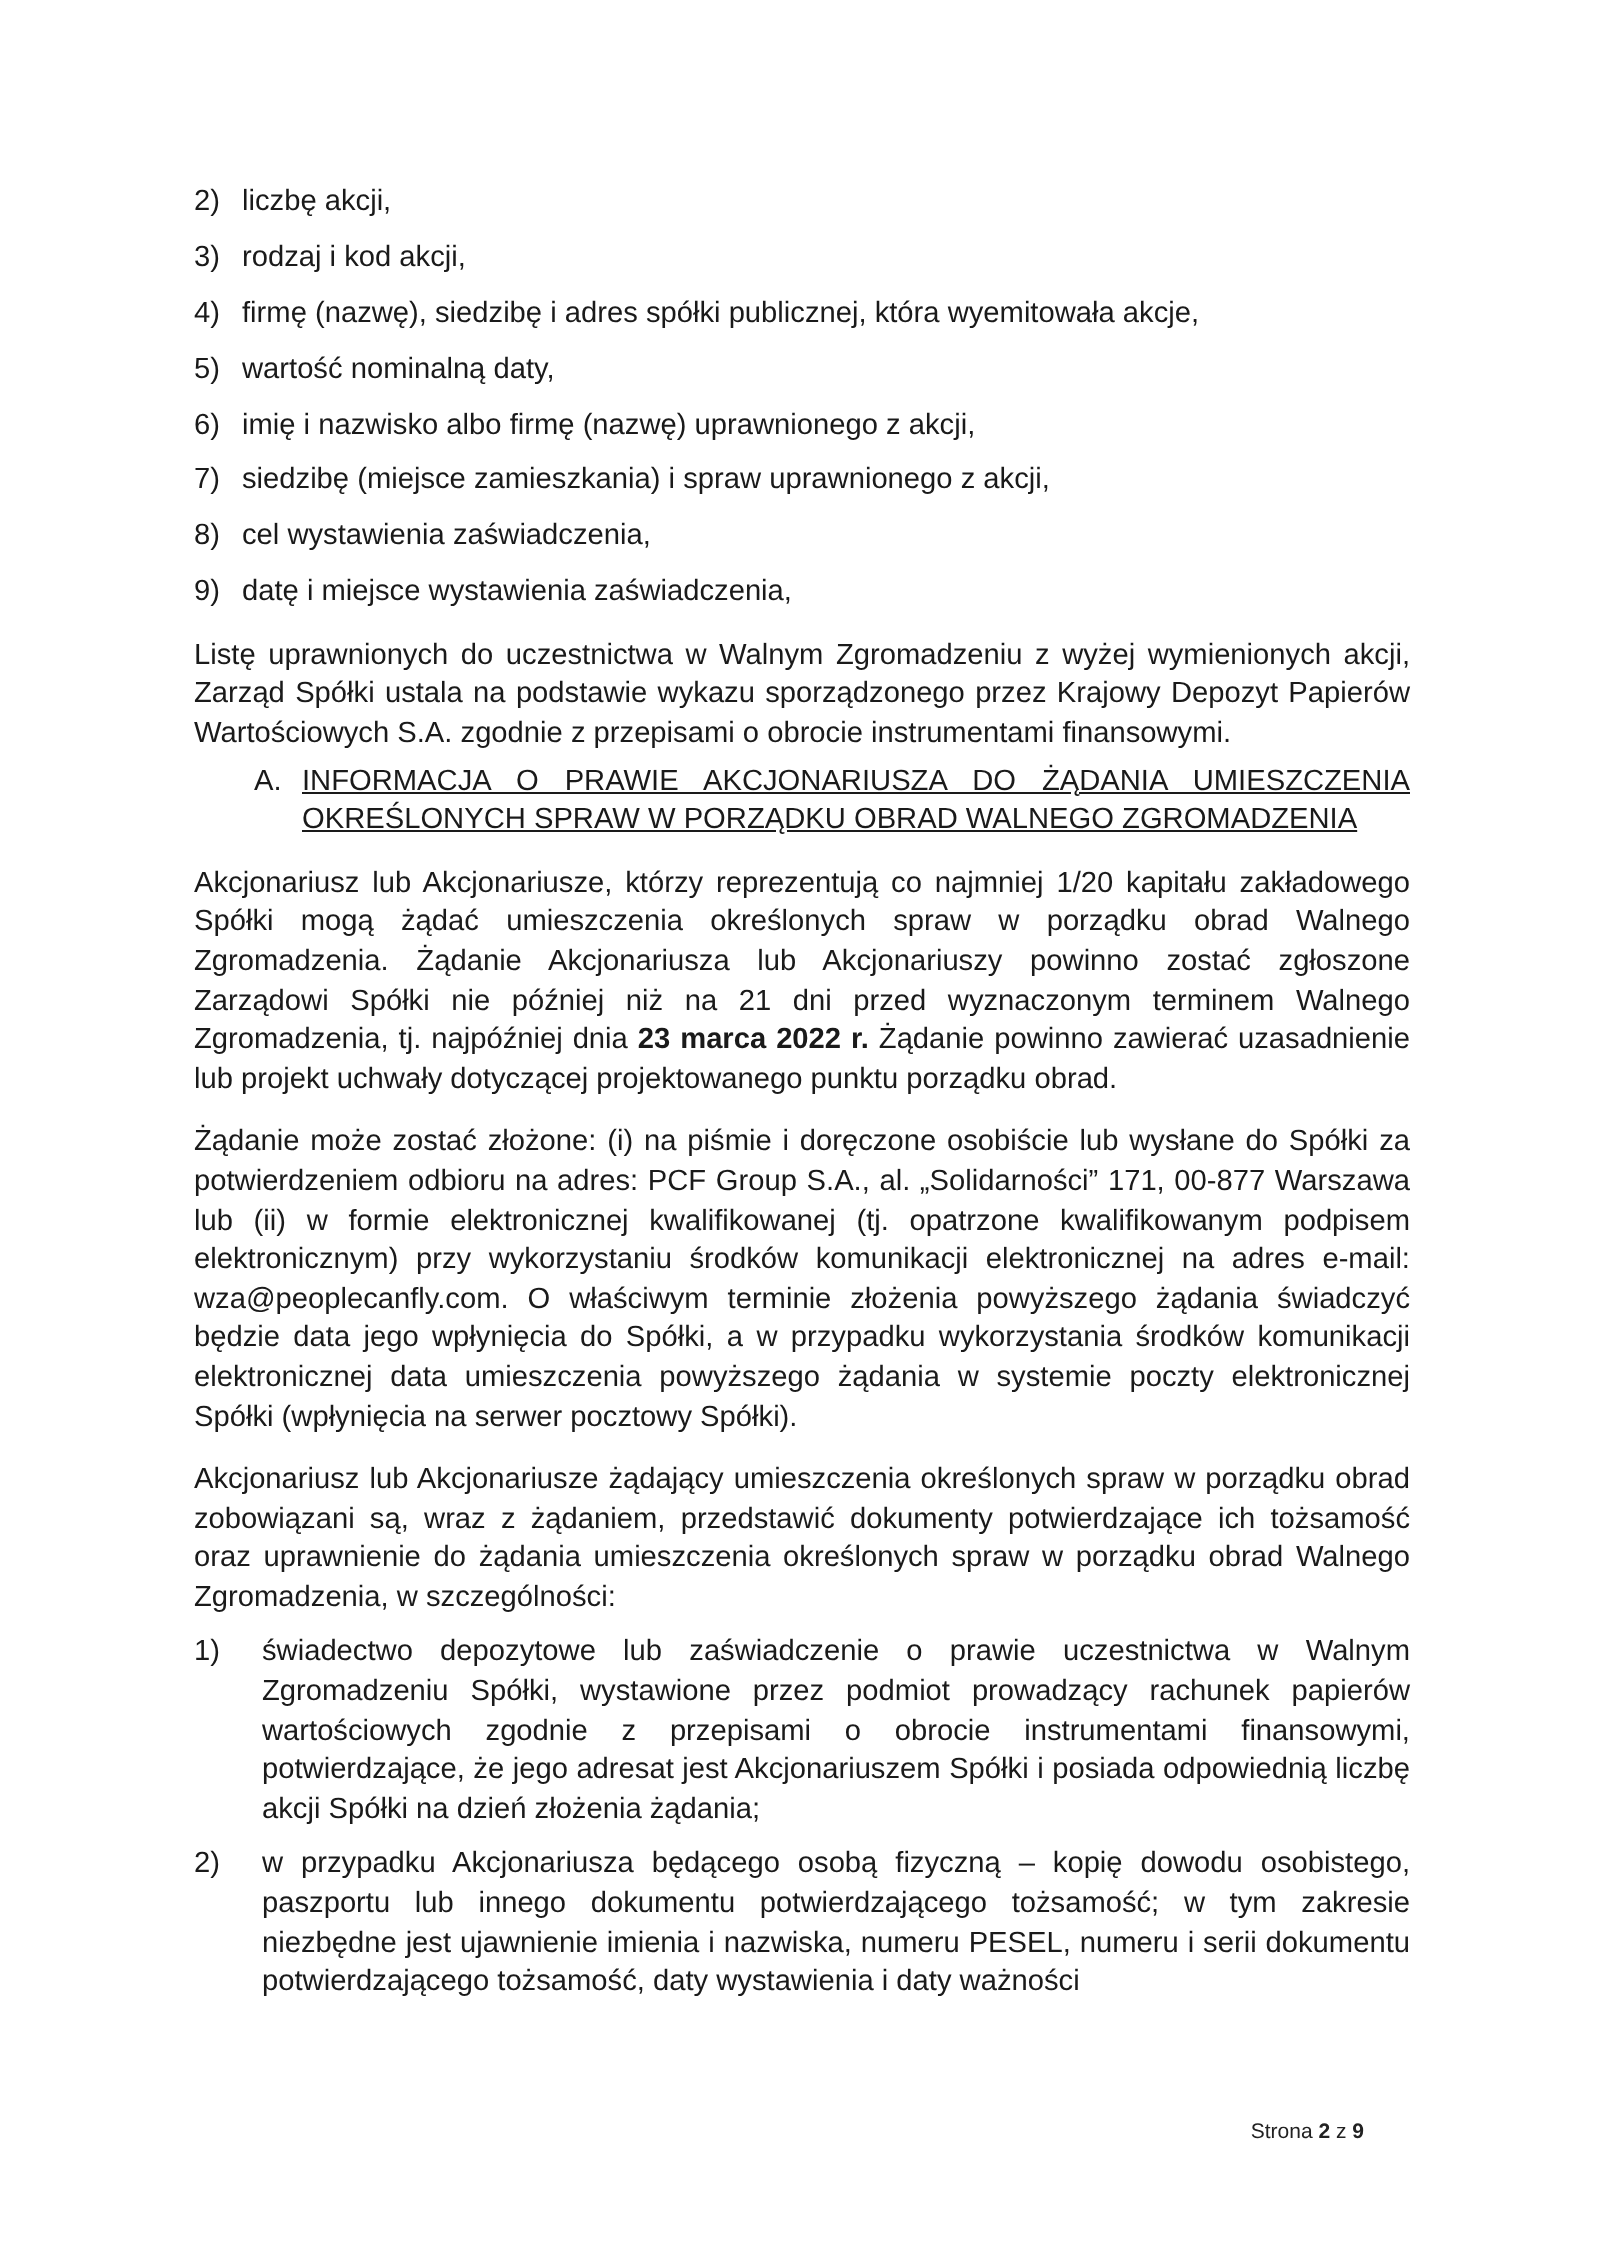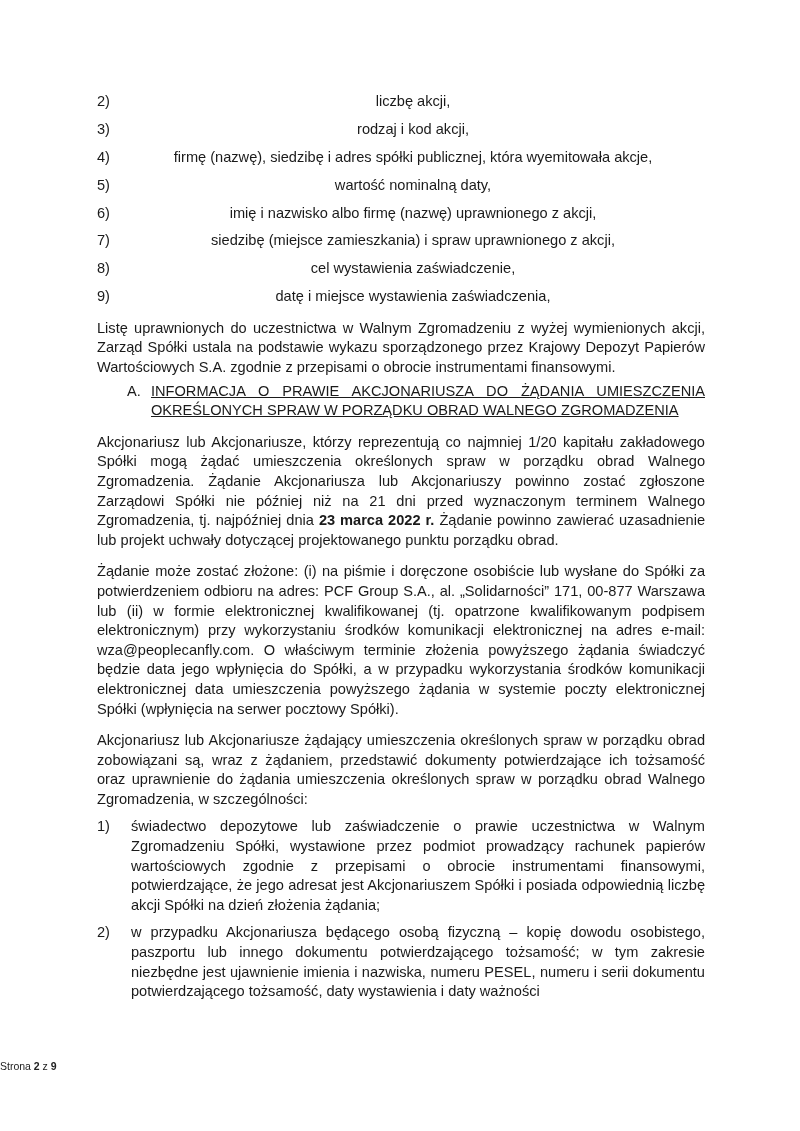--- a/index.html
+++ b/index.html
@@ -2,32 +2,32 @@
 <html><head>
 <meta charset="utf-8">
 <style>
   html, body { margin: 0; padding: 0; background: #ffffff; }
   body { width: 800px; height: 1131px; position: relative; overflow: hidden;
          font-family: "Liberation Sans", "DejaVu Sans", sans-serif; color: #1a1a1a; }
   .page { position: absolute; left: 97px; top: 92px; width: 608px; font-size: 14.6px; line-height: 19.6px; }
   .list { margin: 0; padding: 0; list-style: none; }
   .list li { display: flex; margin-bottom: 8px; }
   .list li .num { width: 24px; flex: 0 0 24px; }
-  .list li .txt { flex: 1; text-align: center; }
+  .list li .txt { flex: 1; }
   .list.tight li { margin-bottom: 8.3px; }
   p { margin: 12px 0 8px 0; text-align: justify; }
   .sec { display: flex; margin: 6px 0 6px 0; font-weight: 500; }
   .sec .label { width: 48px; flex: 0 0 48px; text-decoration: underline; }
   .sec .title { flex: 1; text-decoration: underline; text-align: justify; text-transform: uppercase; }
   .sub { display: flex; margin: 0 0 8px 30px; }
   .sub .label { width: 24px; flex: 0 0 24px; }
   .sub .title { flex: 1; text-decoration: underline; text-align: justify; }
   .req li .txt { text-align: justify; margin-left: 10px; }
   b { font-weight: bold; }
-  .footer { position: absolute; top: 1060px; left: 0; width: 682px; text-align: left; font-size: 10.5px; color: #222; }
+  .footer { position: absolute; top: 1060px; left: 0; width: 682px; text-align: right; font-size: 10.5px; color: #222; }
   .footer b { font-weight: bold; }
 </style>
 </head>
 <body>
 
 <div class="page">
   <ul class="list tight">
     <li>
         <span class="num">2)</span>
         <span class="txt">liczbę akcji,</span>
@@ -47,21 +47,21 @@
     <li>
         <span class="num">6)</span>
         <span class="txt">imię i nazwisko albo firmę (nazwę) uprawnionego z akcji,</span>
       </li>
     <li>
         <span class="num">7)</span>
         <span class="txt">siedzibę (miejsce zamieszkania) i spraw uprawnionego z akcji,</span>
       </li>
     <li>
         <span class="num">8)</span>
-        <span class="txt">cel wystawienia zaświadczenie,</span>
+        <span class="txt">cel wystawienia zaświadczenia,</span>
       </li>
     <li>
         <span class="num">9)</span>
         <span class="txt">datę i miejsce wystawienia zaświadczenia,</span>
       </li>
   </ul>
 
   <p style="margin-bottom:4px">Listę uprawnionych do uczestnictwa w Walnym Zgromadzeniu z wyżej wymienionych akcji, Zarząd Spółki ustala na podstawie wykazu sporządzonego przez Krajowy Depozyt Papierów Wartościowych S.A. zgodnie z przepisami o obrocie instrumentami finansowymi.</p>
 
 

